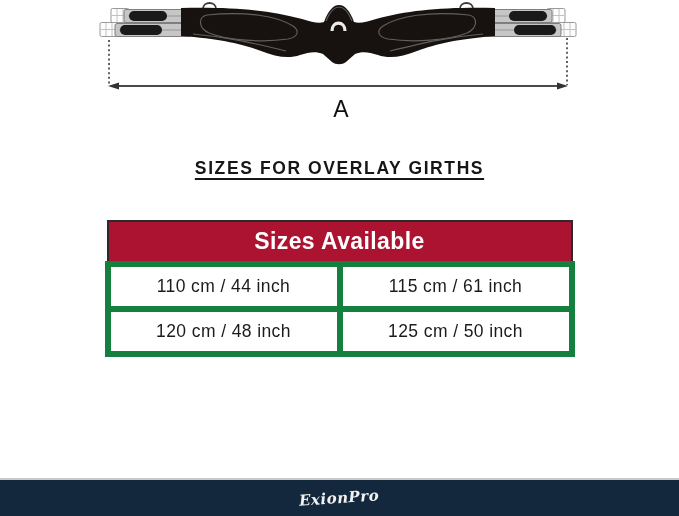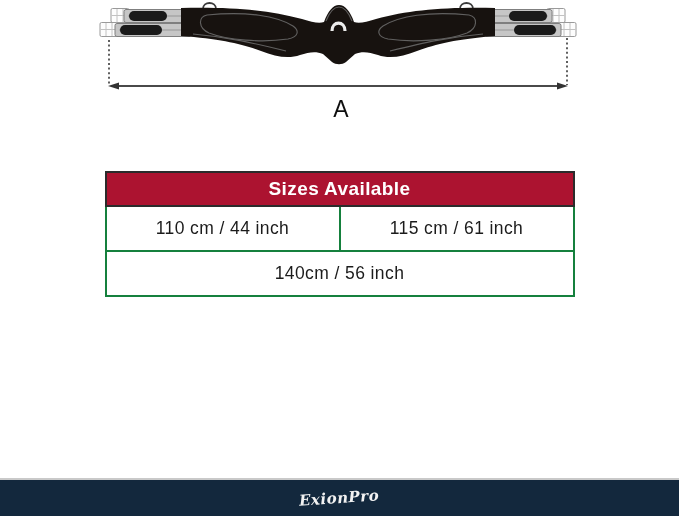--- a/index.html
+++ b/index.html
@@ -33,31 +33,31 @@
     text-decoration-thickness: 1.5px;
   }
 
   .sizes-table {
     width: 470px;
     margin: 41px auto 0 auto;
     border-collapse: collapse;
     table-layout: fixed;
   }
   .sizes-table th {
-    height: 34px;
+    height: 43px;
     background: #AC1330;
     color: #ffffff;
-    font-size: 19px;
+    font-size: 23px;
     font-weight: bold;
     letter-spacing: 0.4px;
     border: 2px solid #2b2b2b;
   }
   .sizes-table td {
     height: 45px;
-    border: 2px solid #15803d;
+    border: 6px solid #15803d;
     text-align: center;
     vertical-align: middle;
     font-size: 17.5px;
     color: #1b1b1b;
     letter-spacing: 0.4px;
   }
 
   .footer-bar {
     position: absolute;
     left: 0;
@@ -162,34 +162,36 @@
     <g>
       <path d="M 109,40 V 85" stroke="#2b2b2b" stroke-width="1.5" stroke-dasharray="2 2.6" fill="none"></path>
       <path d="M 567,38 V 85" stroke="#2b2b2b" stroke-width="1.5" stroke-dasharray="2 2.6" fill="none"></path>
       <path d="M 115,86 H 561" stroke="#4a4a4a" stroke-width="1.8" fill="none"></path>
       <polygon points="108,86 119,82.5 119,89.5" fill="#333333"></polygon>
       <polygon points="568,86 557,82.5 557,89.5" fill="#333333"></polygon>
     </g>
     <text x="341" y="117" text-anchor="middle" font-size="23" fill="#0f0f0f" font-family="Liberation Sans, sans-serif">A</text>
   </svg>
 
+  <div class="heading">SIZES FOR OVERLAY GIRTHS</div>
 
   <table class="sizes-table">
     <thead>
       <tr>
         <th colspan="2">Sizes Available</th>
       </tr>
     </thead>
     <tbody>
       <tr>
         <td>110 cm / 44 inch</td>
         <td>115 cm / 61 inch</td>
       </tr>
       <tr>
-        <td colspan="2">140cm / 56 inch</td>
+        <td>120 cm / 48 inch</td>
+        <td>125 cm / 50 inch</td>
       </tr>
     </tbody>
   </table>
 
   <div class="footer-bar">
     <div class="brand">ExionPro</div>
   </div>
 
 </div>
 

